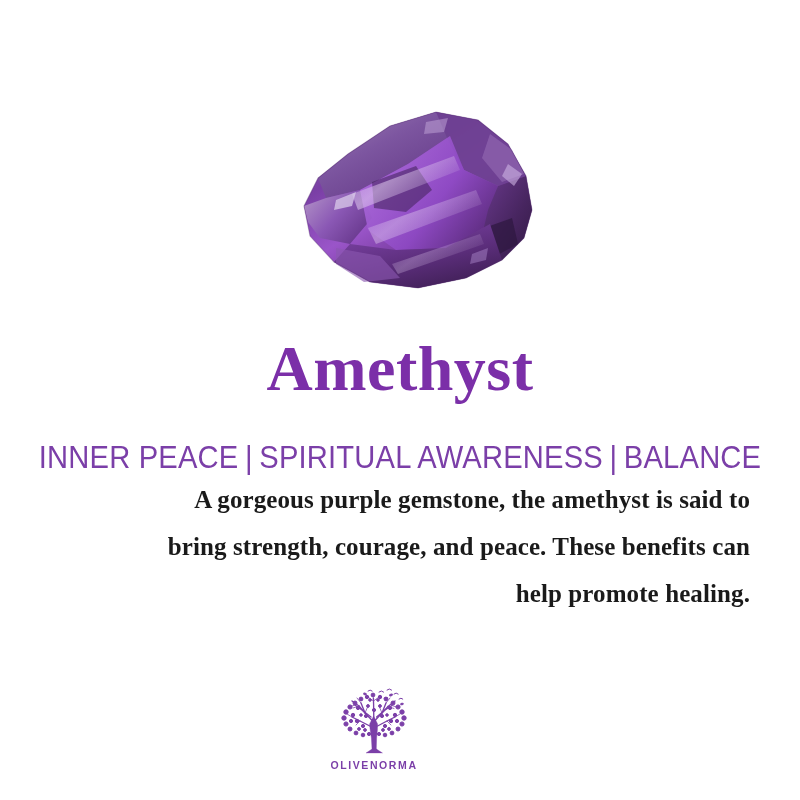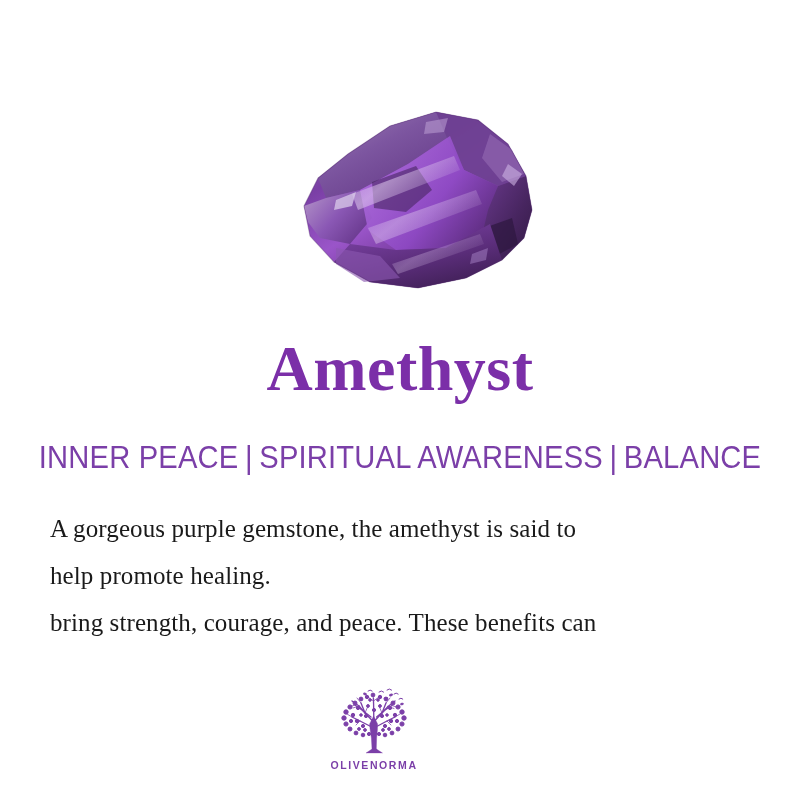--- a/index.html
+++ b/index.html
@@ -75,28 +75,29 @@
     display: inline-block;
     color: #7B3FA8;
     font-weight: 300;
     padding: 0 7px;
   }
 
   
   .body-copy {
     position: absolute;
     left: 50px;
-    top: 505px;
+    top: 476px;
     width: 700px;
-    text-align: left;
+    text-align: right;
     font-family: "Liberation Serif", "DejaVu Serif", serif;
     font-size: 25px;
     line-height: 47px;
     color: #1a1a1a;
     letter-spacing: 0.1px;
+    font-weight: bold;
   }
   .body-copy .bline {
     display: block;
     white-space: nowrap;
   }
 
   
   .logo {
     position: absolute;
     left: 0;
@@ -207,22 +208,22 @@
   </div>
 
   <div class="title">Amethyst</div>
 
   <div class="subtitle">
     <span class="kw">INNER PEACE</span><span class="sep">|</span><span class="kw">SPIRITUAL AWARENESS</span><span class="sep">|</span><span class="kw">BALANCE</span>
   </div>
 
   <div class="body-copy">
     <span class="bline">A gorgeous purple gemstone, the amethyst is said to</span>
+    <span class="bline">bring strength, courage, and peace. These benefits can</span>
     <span class="bline">help promote healing.</span>
-    <span class="bline">bring strength, courage, and peace. These benefits can</span>
   </div>
 
   <div class="logo">
     <svg class="logo-mark" width="78" height="72" viewBox="0 0 78 72">
       <g fill="#7B3FA8" stroke="#7B3FA8">
 
         <path d="M37.2,66.5 L36.4,52 L35.2,44 L34.6,38 L38.6,30 L42.6,38
                  L42.4,44 L41.6,52 L41.2,66.5 Z" stroke-width="0.4"></path>
 
         <path d="M31,67 L37,63 L41.5,63 L47.5,67 Z" stroke-width="0.3"></path>

